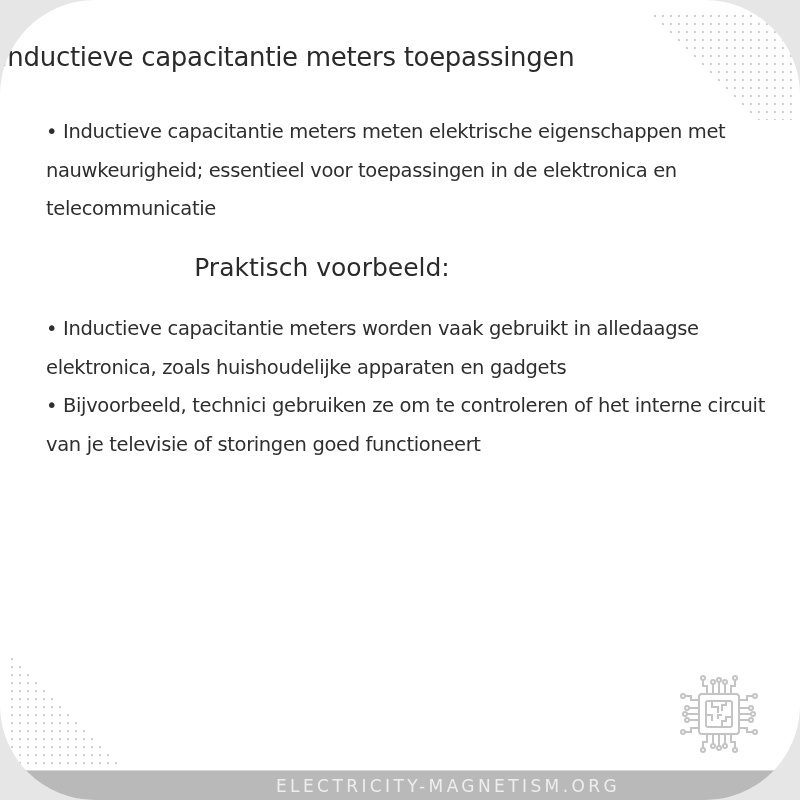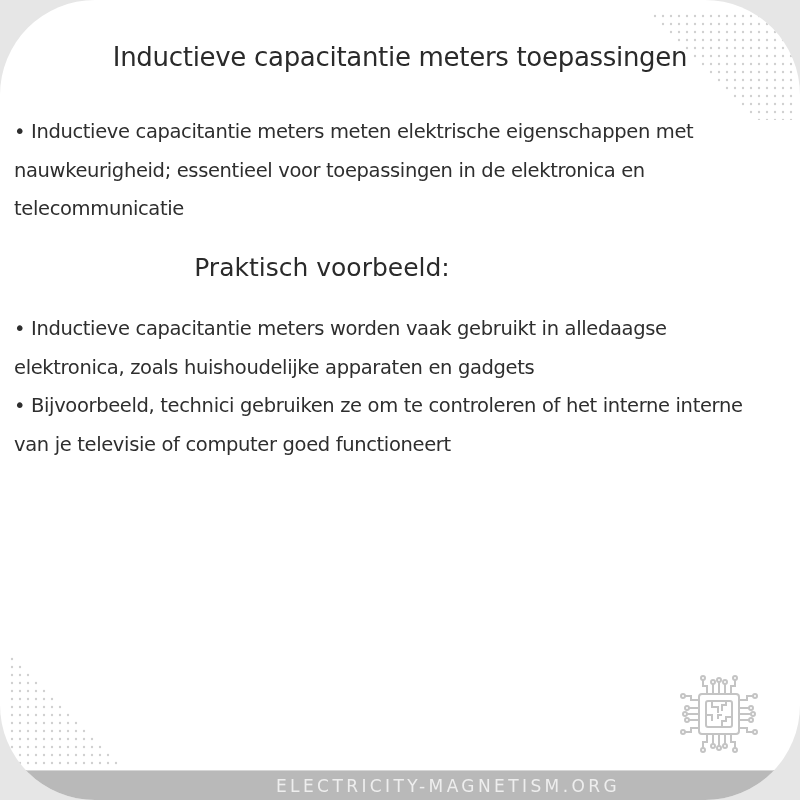--- a/index.html
+++ b/index.html
@@ -20,30 +20,30 @@
     background:#b9b9b9;
     display:flex; align-items:center; justify-content:center;
     border-top:1px solid #d6d6d6;
     padding-left:48px;
   }
   .footer span {
     color:#eeeeee; font-size:17px; letter-spacing:3.4px;
     font-family:"DejaVu Sans", sans-serif; font-weight:normal;
   }
   .title {
-    position:absolute; top:42px; left:0; width:800px; text-align:center;
+    position:absolute; top:42px; left:0; width:800px; 
     font-size:26px; color:#2a2a2a; font-family:"DejaVu Sans", sans-serif;
     letter-spacing:-0.3px;
   }
   .subtitle {
     position:absolute; top:253px; left:0; width:644px; text-align:center;
     font-size:25px; color:#2a2a2a; font-family:"DejaVu Sans", sans-serif;
   }
   .para {
-    position:absolute; left:14px; width:740px;
+    position:absolute; left:46px; width:740px;
     font-size:19.5px; line-height:38.5px; color:#2e2e2e;
     font-family:"DejaVu Sans", sans-serif; letter-spacing:-0.35px;
   }
   .para p { margin:0; }
   .dots-tr {
     position:absolute; top:10px; right:0; width:180px; height:110px;
   }
   .dots-bl {
     position:absolute; left:8px; top:655px; width:120px; height:110px;
   }
@@ -338,21 +338,21 @@
   <div class="title">Inductieve capacitantie meters toepassingen</div>
 
   <div class="para" style="top:113px;">
     <p>• Inductieve capacitantie meters meten elektrische eigenschappen met nauwkeurigheid; essentieel voor toepassingen in de elektronica en telecommunicatie</p>
   </div>
 
   <div class="subtitle">Praktisch voorbeeld:</div>
 
   <div class="para" style="top:310px;">
     <p>• Inductieve capacitantie meters worden vaak gebruikt in alledaagse elektronica, zoals huishoudelijke apparaten en gadgets</p>
-    <p>• Bijvoorbeeld, technici gebruiken ze om te controleren of het interne interne van je televisie of computer goed functioneert</p>
+    <p>• Bijvoorbeeld, technici gebruiken ze om te controleren of het interne circuit van je televisie of storingen goed functioneert</p>
   </div>
 
   <svg class="chip" viewBox="0 0 84 84" fill="none" stroke="#c4c4c4" stroke-width="2">
     <rect x="22" y="22" width="40" height="40" rx="3"></rect>
     <rect x="29" y="29" width="26" height="26" rx="2"></rect>
     <path d="M35 29v6h6v6 M49 29v4h-4v6 M29 43h6v6 M55 45h-6v4h-4v6 M41 47v-4h4"></path>
 
     <path d="M30 22v-8h-4v-6 M36 22v-10 M42 22v-12 M48 22v-10 M54 22v-8h4v-6"></path>
     <circle cx="26" cy="6" r="2"></circle>
       <circle cx="36" cy="10" r="2"></circle>

